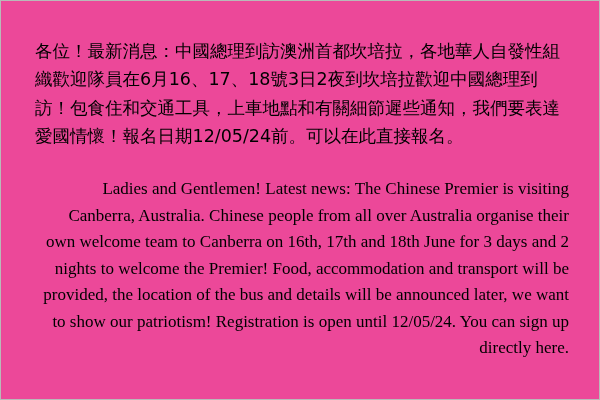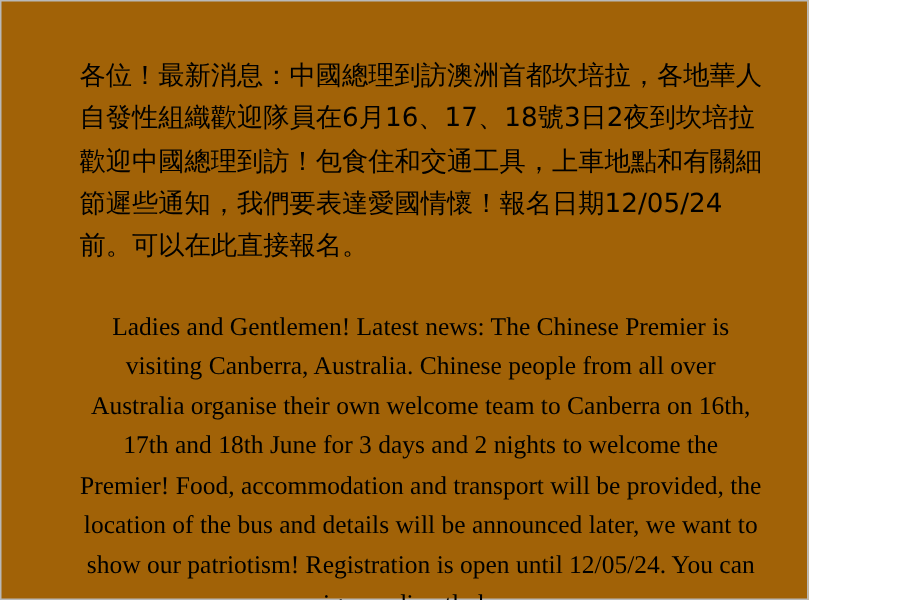--- a/index.html
+++ b/index.html
@@ -9,42 +9,42 @@
   body {
     width: 600px;
     height: 400px;
     background: #ffffff;
     font-family: "Liberation Serif", serif;
     overflow: hidden;
   }
   .page {
     position: relative;
     box-sizing: border-box;
-    width: 539px;
+    width: 600px;
     height: 400px;
-    background: #a16207;
+    background: #ec4899;
     border: 1px solid #b9b9b9;
-    padding: 36px 30px 0 52px;
+    padding: 36px 30px 0 34px;
   }
   .notice-chinese {
     font-family: "DejaVu Sans", "Liberation Sans", sans-serif;
     font-size: 17.5px;
     line-height: 1.62;
     color: #000000;
     text-align: left;
     letter-spacing: 0px;
     margin: 0 0 26px 0;
     word-break: break-all;
   }
   .notice-english {
     font-family: "Liberation Serif", "DejaVu Serif", serif;
     font-size: 17px;
     line-height: 1.56;
     color: #000000;
-    text-align: center;
+    text-align: right;
     margin: 0;
   }
 </style>
 </head>
 <body>
 
 <div class="page">
   <p class="notice-chinese">各位！最新消息：中國總理到訪澳洲首都坎培拉，各地華人自發性組織歡迎隊員在6月16、17、18號3日2夜到坎培拉歡迎中國總理到訪！包食住和交通工具，上車地點和有關細節遲些通知，我們要表達愛國情懷！報名日期12/05/24前。可以在此直接報名。</p>
   <p class="notice-english">Ladies and Gentlemen! Latest news: The Chinese Premier is visiting Canberra, Australia. Chinese people from all over Australia organise their own welcome team to Canberra on 16th, 17th and 18th June for 3 days and 2 nights to welcome the Premier! Food, accommodation and transport will be provided, the location of the bus and details will be announced later, we want to show our patriotism! Registration is open until 12/05/24. You can sign up directly here.</p>
 </div>

